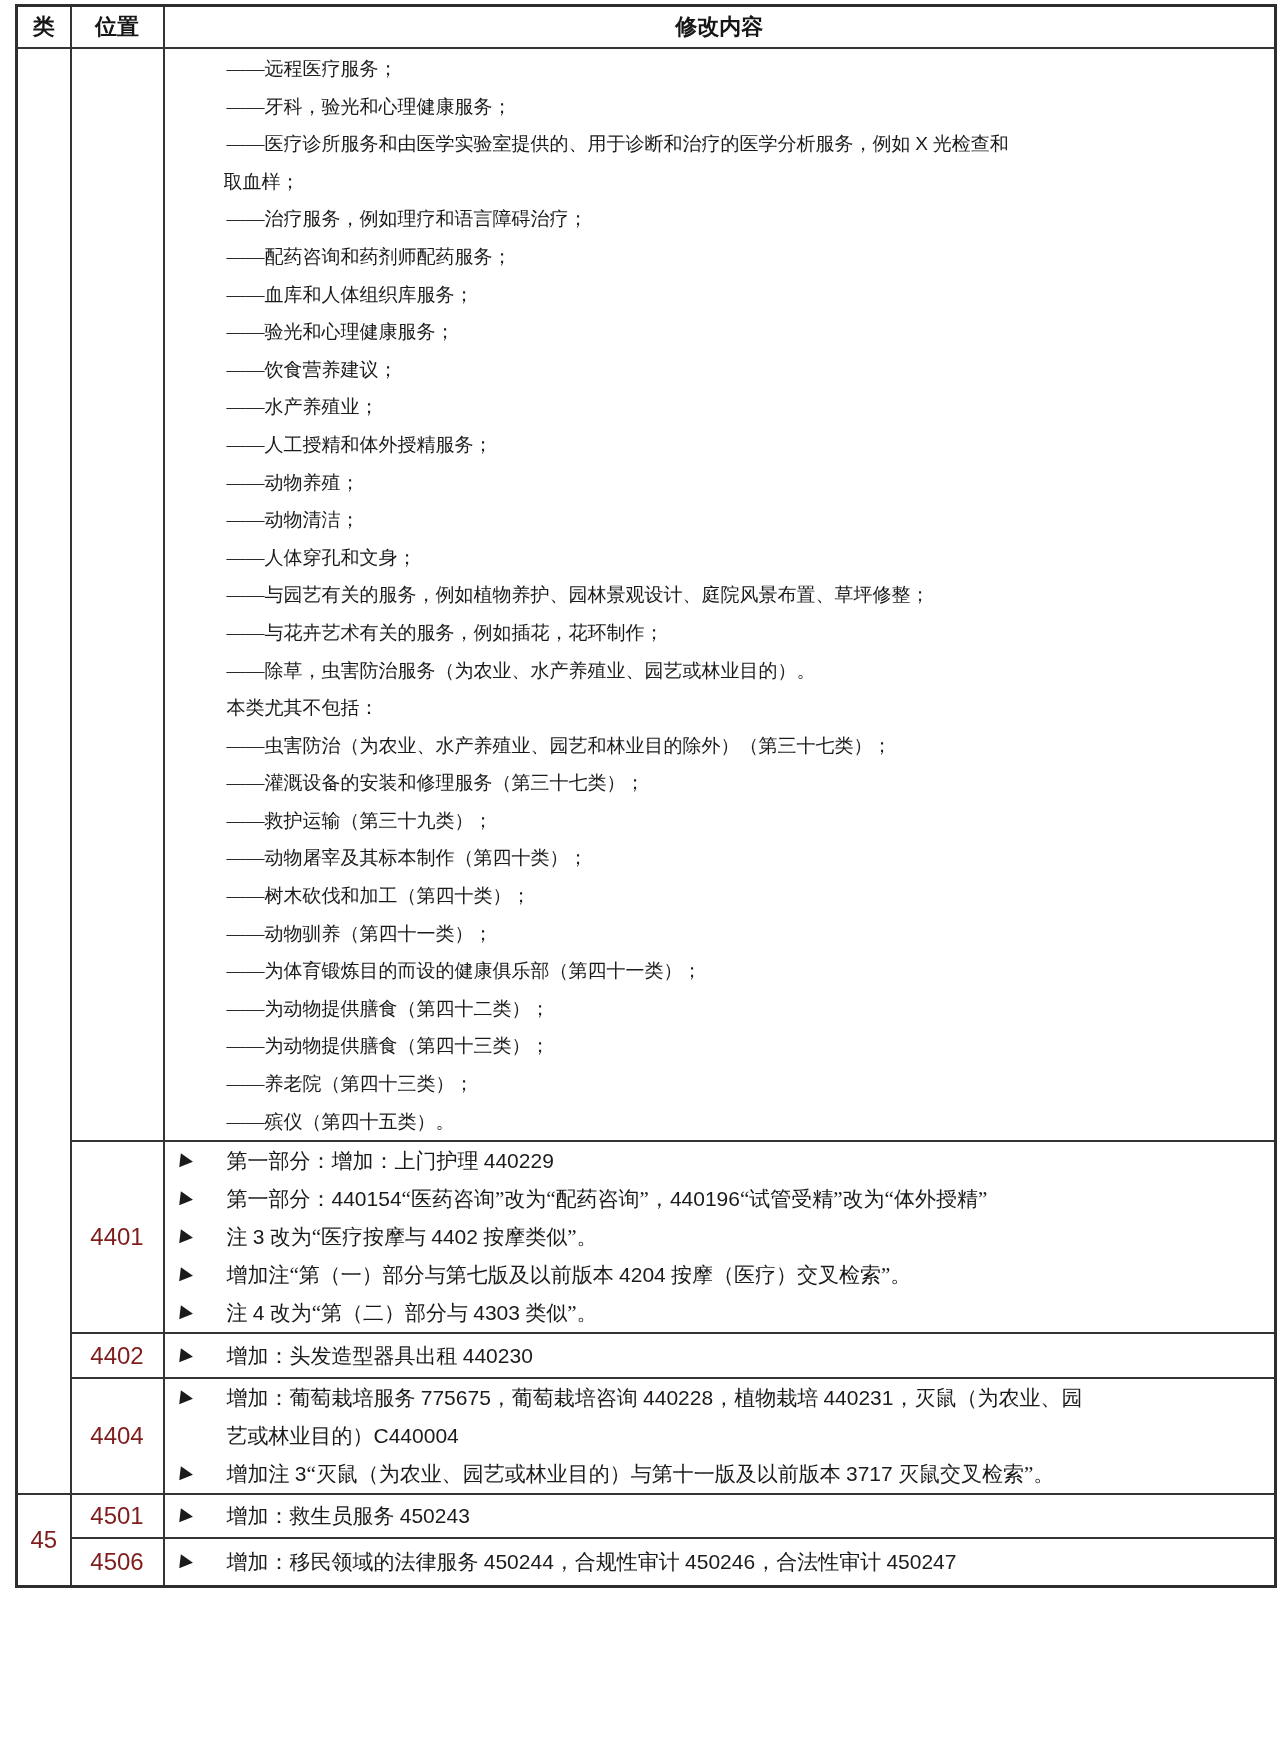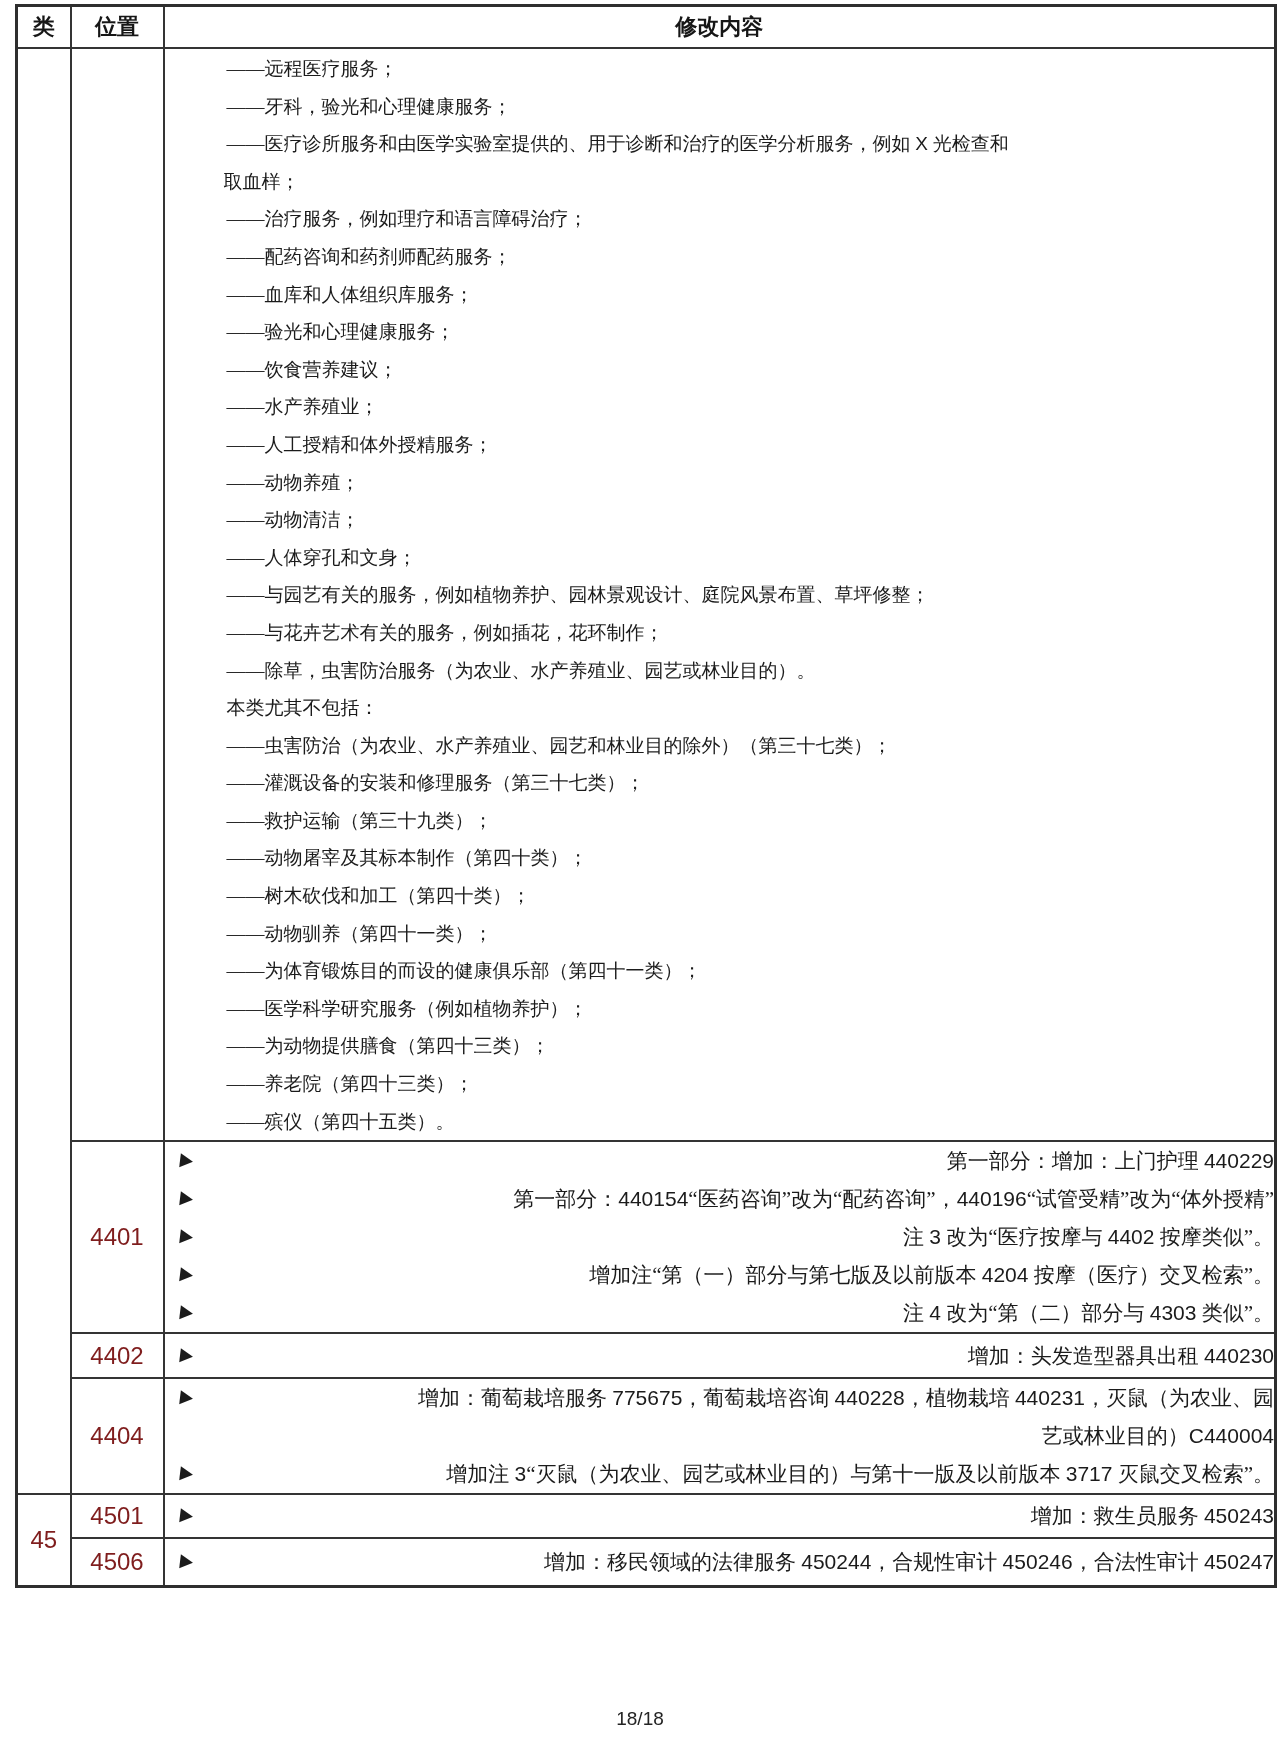--- a/index.html
+++ b/index.html
@@ -61,21 +61,20 @@
     white-space: nowrap;
   }
   .note-cell .ln.cont { padding-left: 59px; }
   td.content { vertical-align: middle; }
   .item {
     position: relative;
     padding-left: 62px;
     font-size: 21px;
     line-height: 38px;
     white-space: nowrap;
-    text-align: right;
   }
   .item .bullet {
     position: absolute;
     left: 15px;
     top: 12px;
     width: 0;
     height: 0;
     border-top: 7px solid transparent;
     border-bottom: 7px solid transparent;
     border-left: 13px solid #1b1b1b;
@@ -134,21 +133,21 @@
         <div class="ln">——与花卉艺术有关的服务，例如插花，花环制作；</div>
         <div class="ln">——除草，虫害防治服务（为农业、水产养殖业、园艺或林业目的）。</div>
         <div class="ln">本类尤其不包括：</div>
         <div class="ln">——虫害防治（为农业、水产养殖业、园艺和林业目的除外）（第三十七类）；</div>
         <div class="ln">——灌溉设备的安装和修理服务（第三十七类）；</div>
         <div class="ln">——救护运输（第三十九类）；</div>
         <div class="ln">——动物屠宰及其标本制作（第四十类）；</div>
         <div class="ln">——树木砍伐和加工（第四十类）；</div>
         <div class="ln">——动物驯养（第四十一类）；</div>
         <div class="ln">——为体育锻炼目的而设的健康俱乐部（第四十一类）；</div>
-        <div class="ln">——医学科学研究服务（例如植物养护）；</div>
+        <div class="ln">——为动物提供膳食（第四十二类）；</div>
         <div class="ln">——为动物提供膳食（第四十三类）；</div>
         <div class="ln">——养老院（第四十三类）；</div>
         <div class="ln">——殡仪（第四十五类）。</div>
       </td>
     </tr>
 
     <tr class="r4401">
       <td class="pos">4401</td>
       <td class="content">
         <div class="item">
@@ -216,15 +215,14 @@
         <div class="item">
           <span class="bullet"></span>
           <div>增加：移民领域的法律服务 <span class="lat">450244</span>，合规性审计 <span class="lat">450246</span>，合法性审计 <span class="lat">450247</span></div>
         </div>
       </td>
     </tr>
 
   </tbody>
     </table>
 
-  <div class="footer">18/18</div>
 
 </div>
 
 </body></html>

